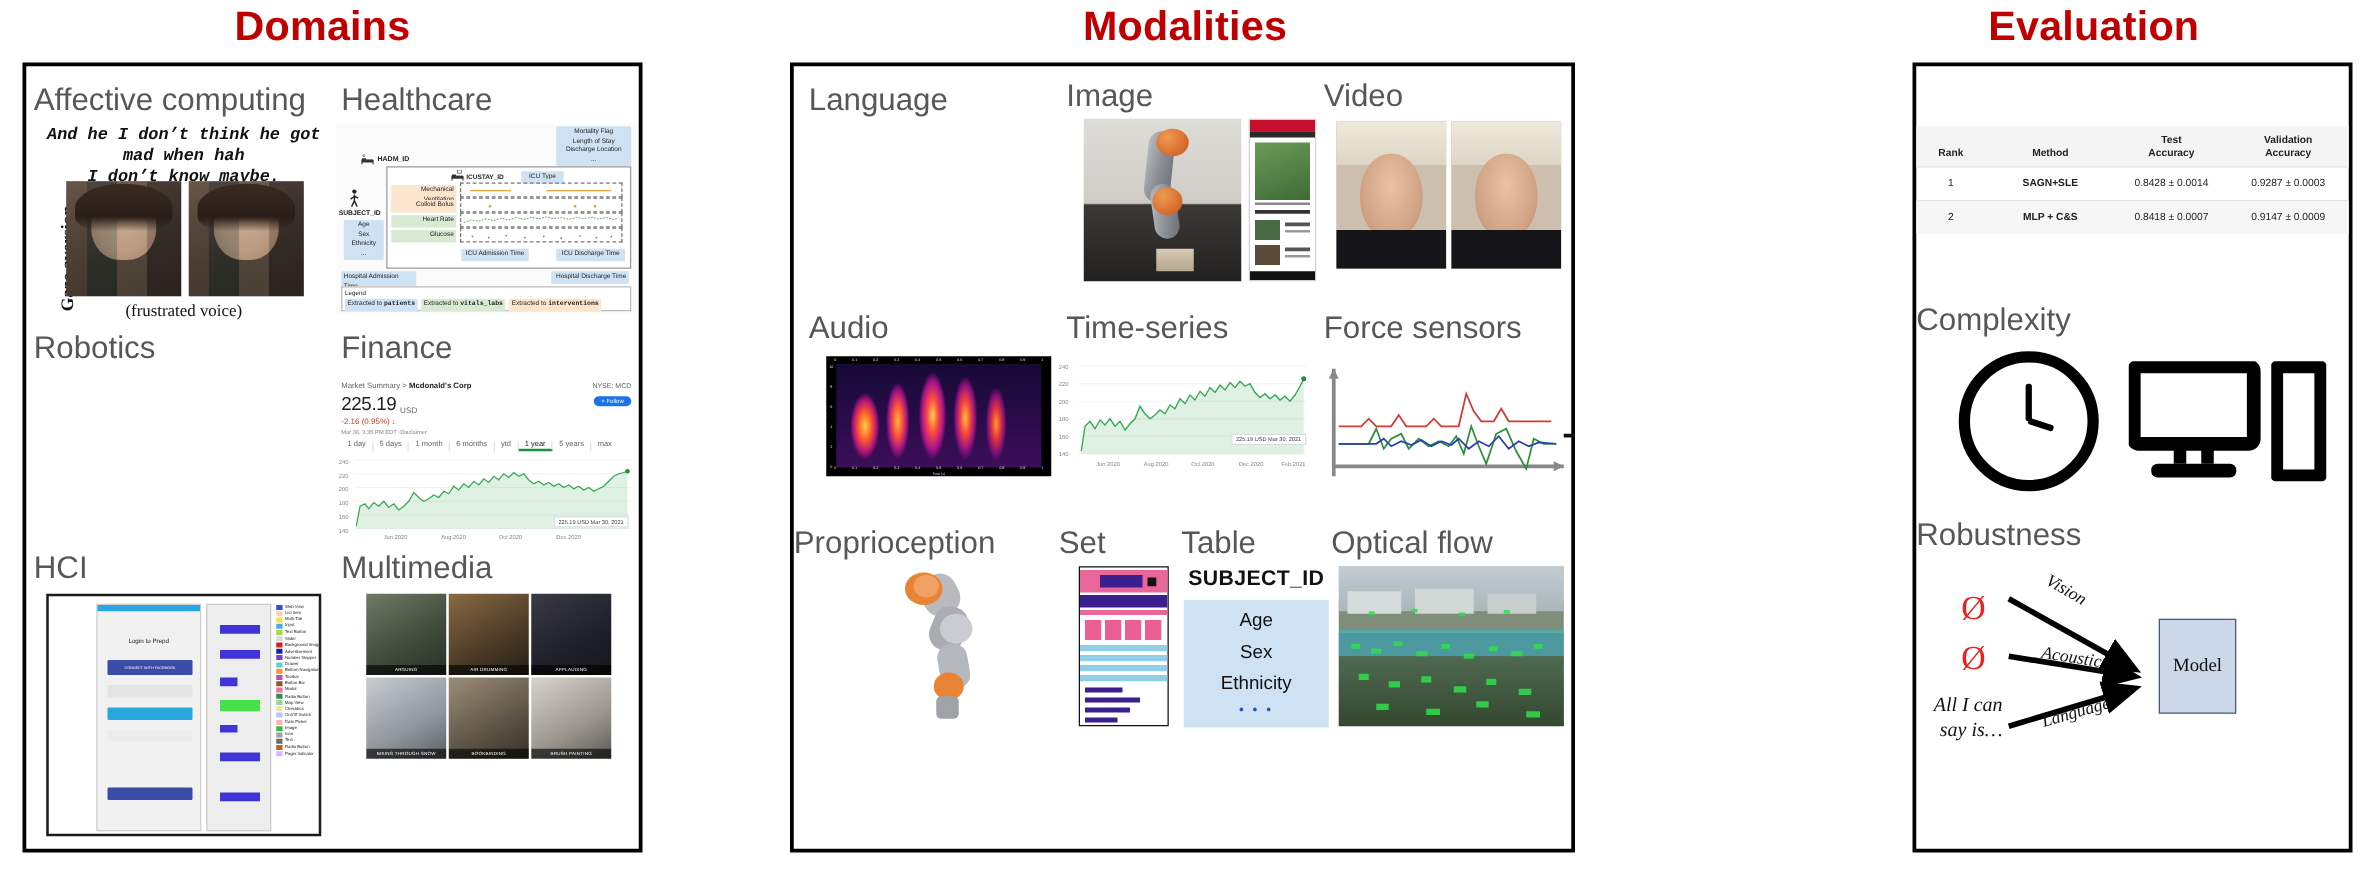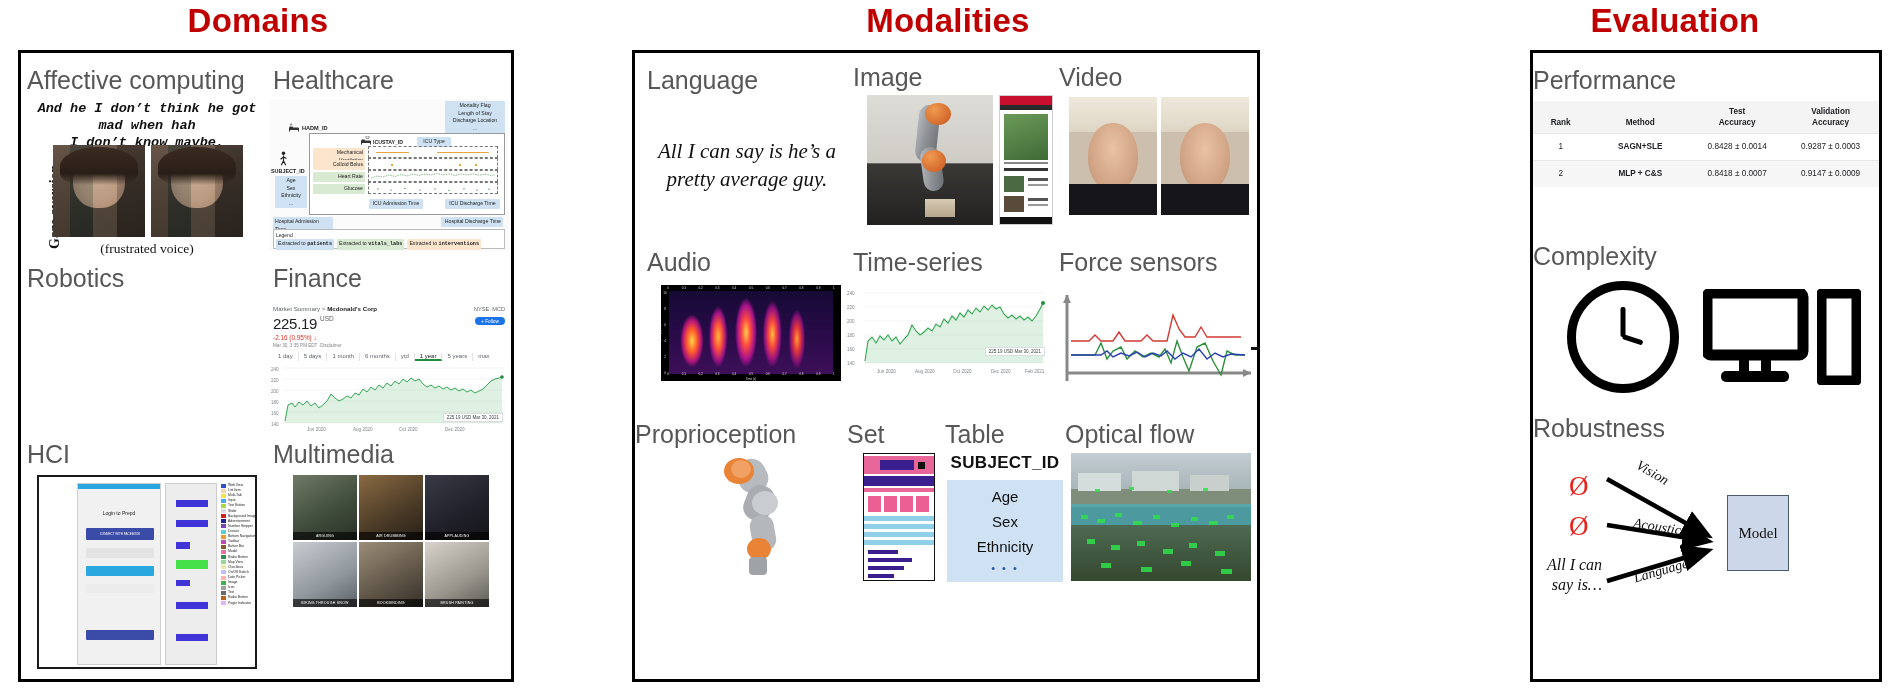--- a/index.html
+++ b/index.html
@@ -406,21 +406,21 @@
       </div>
     </div>
 
     <div class="section-title" style="position:absolute;left:6px;top:212px;width:240px;">Robotics</div>
 
     <div class="section-title" style="position:absolute;left:252px;top:212px;width:236px;">Finance</div>
     <div class="fin" style="left:248px;top:250px;width:240px;height:130px;">
       <div class="fin-crumb" style="position:absolute;left:4px;top:2px;">
         <span>Market Summary &gt; </span><b>Mcdonald's Corp</b>
       </div>
-      <div style="position:absolute;left:4px;top:12px;display:flex;align-items:flex-start;gap:3px;">
+      <div style="position:absolute;left:4px;top:12px;display:flex;align-items:flex-end;gap:3px;">
         <span class="fin-price">225.19</span>
         <span class="fin-usd">USD</span>
       </div>
       <div class="fin-delta" style="position:absolute;left:4px;top:31px;"><span>-2.16 (0.95%)</span> ↓</div>
       <div class="fin-disc" style="position:absolute;left:4px;top:40px;">Mar 30, 3:35 PM EDT ·Disclaimer</div>
 
       <div class="nyse-badge" style="right:4px;top:3px;">NYSE: MCD</div>
       <div class="follow-btn" style="right:4px;top:14px;">+ Follow</div>
 
       <div class="fin-tabs" style="position:absolute;left:4px;top:50px;">
@@ -603,24 +603,20 @@
         </div>
       <div class="cell" style="background:linear-gradient(150deg,#d8d4cc,#9a968e 60%,#5c5a54);">
           <div class="cap">BRUSH PAINTING</div>
         </div>
     </div>
   </div>
 
   <div class="panel" style="left:632px;top:50px;width:628px;height:632px;">
 
     <div class="section-title" style="position:absolute;left:12px;top:14px;width:200px;">Language</div>
-    <div class="lang-quote" style="left:6px;top:84px;width:212px;">
-      <span>All I can say is he’s a</span><br>
-      <span>pretty average guy.</span>
-    </div>
 
     <div class="section-title" style="position:absolute;left:218px;top:11px;width:186px;">Image</div>
     <div class="img-robot" style="left:232px;top:42px;width:126px;height:130px;">
       <div class="robo-arm" style="left:40%;top:8%;height:44%;width:17%;transform:rotate(6deg);"></div>
       <div class="robo-arm" style="left:44%;top:40%;height:34%;width:16%;transform:rotate(-8deg);"></div>
       <div class="robo-joint" style="left:46%;top:6%;width:26px;height:22px;"></div>
       <div class="robo-joint" style="left:44%;top:42%;width:24px;height:22px;"></div>
       <div style="position:absolute;left:46%;bottom:6%;width:30px;height:18px;background:linear-gradient(180deg,#d8cbb4,#b5a58c);"></div>
     </div>
     <div class="phone-mock" style="left:364px;top:42px;width:54px;height:130px;">
@@ -811,21 +807,20 @@
             <rect x="58" y="34" width="5" height="3"></rect>
           <rect x="96" y="37" width="5" height="3"></rect>
             <rect x="132" y="35" width="5" height="3"></rect>
         </g>
       </svg>
     </div>
   </div>
 
   <div class="panel" style="left:1530px;top:50px;width:352px;height:632px;">
 
-    <div class="section-title" style="position:absolute;left:0;top:14px;width:100%;">Performance</div>
 
     <div class="perf-table" style="left:0;top:48px;">
       <table>
         <thead>
           <tr>
             <th style="width:16%;">Rank</th>
             <th style="width:30%;">Method</th>
             <th style="width:26%;">
               <span>Test</span><br>
               <span>Accuracy</span>

